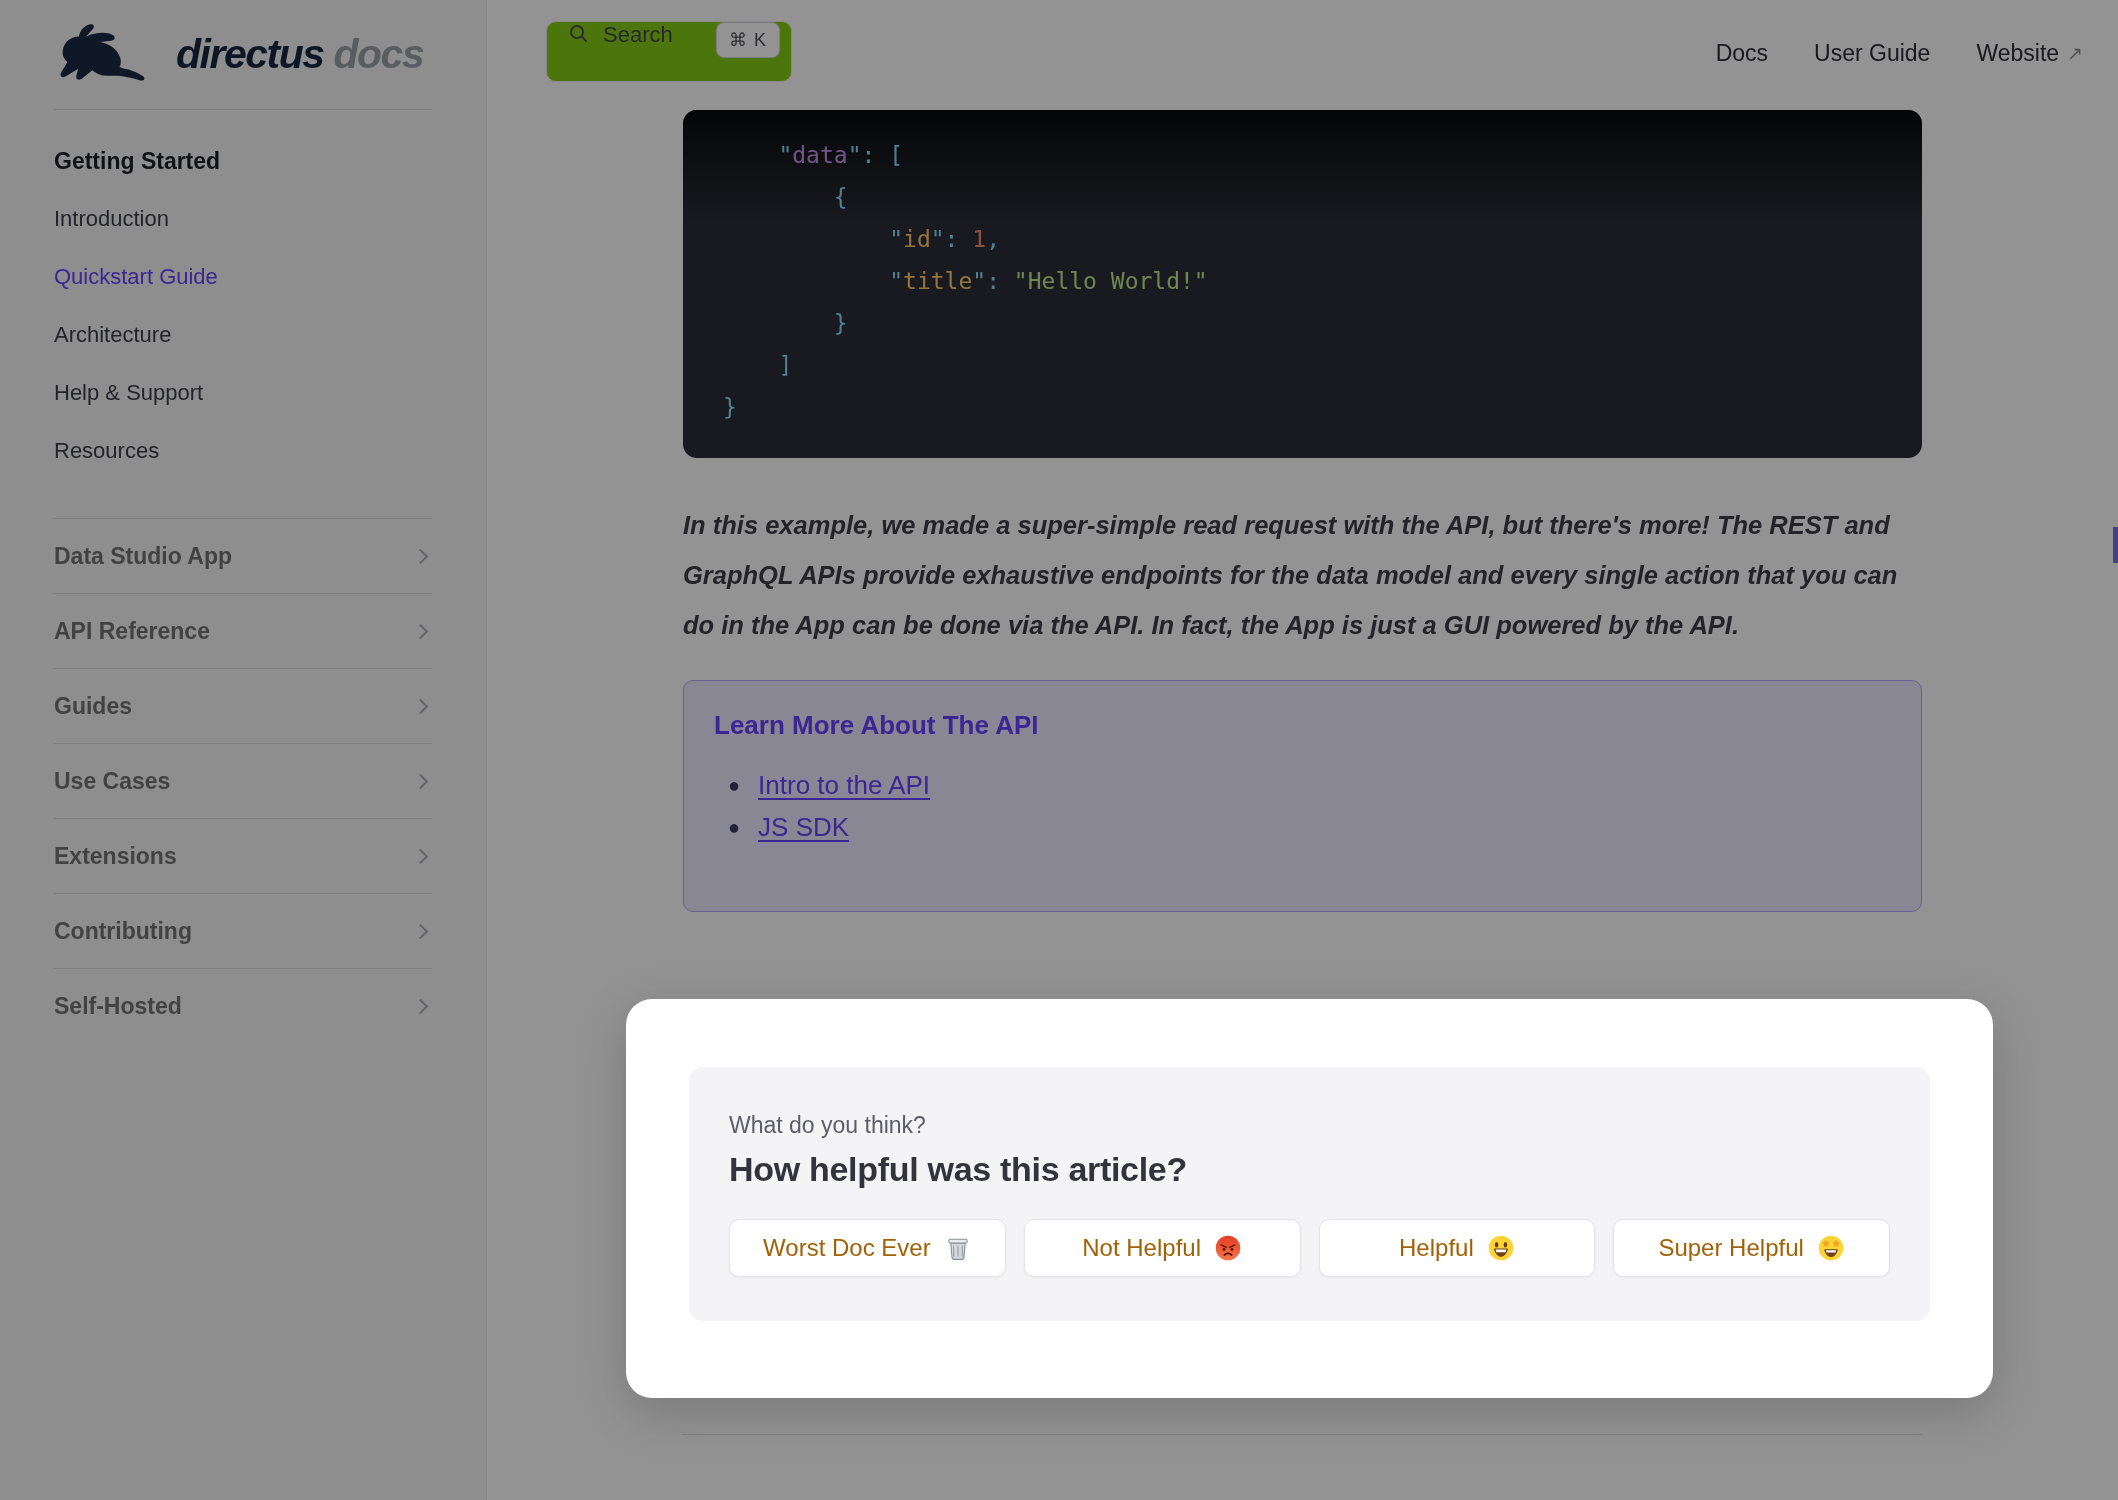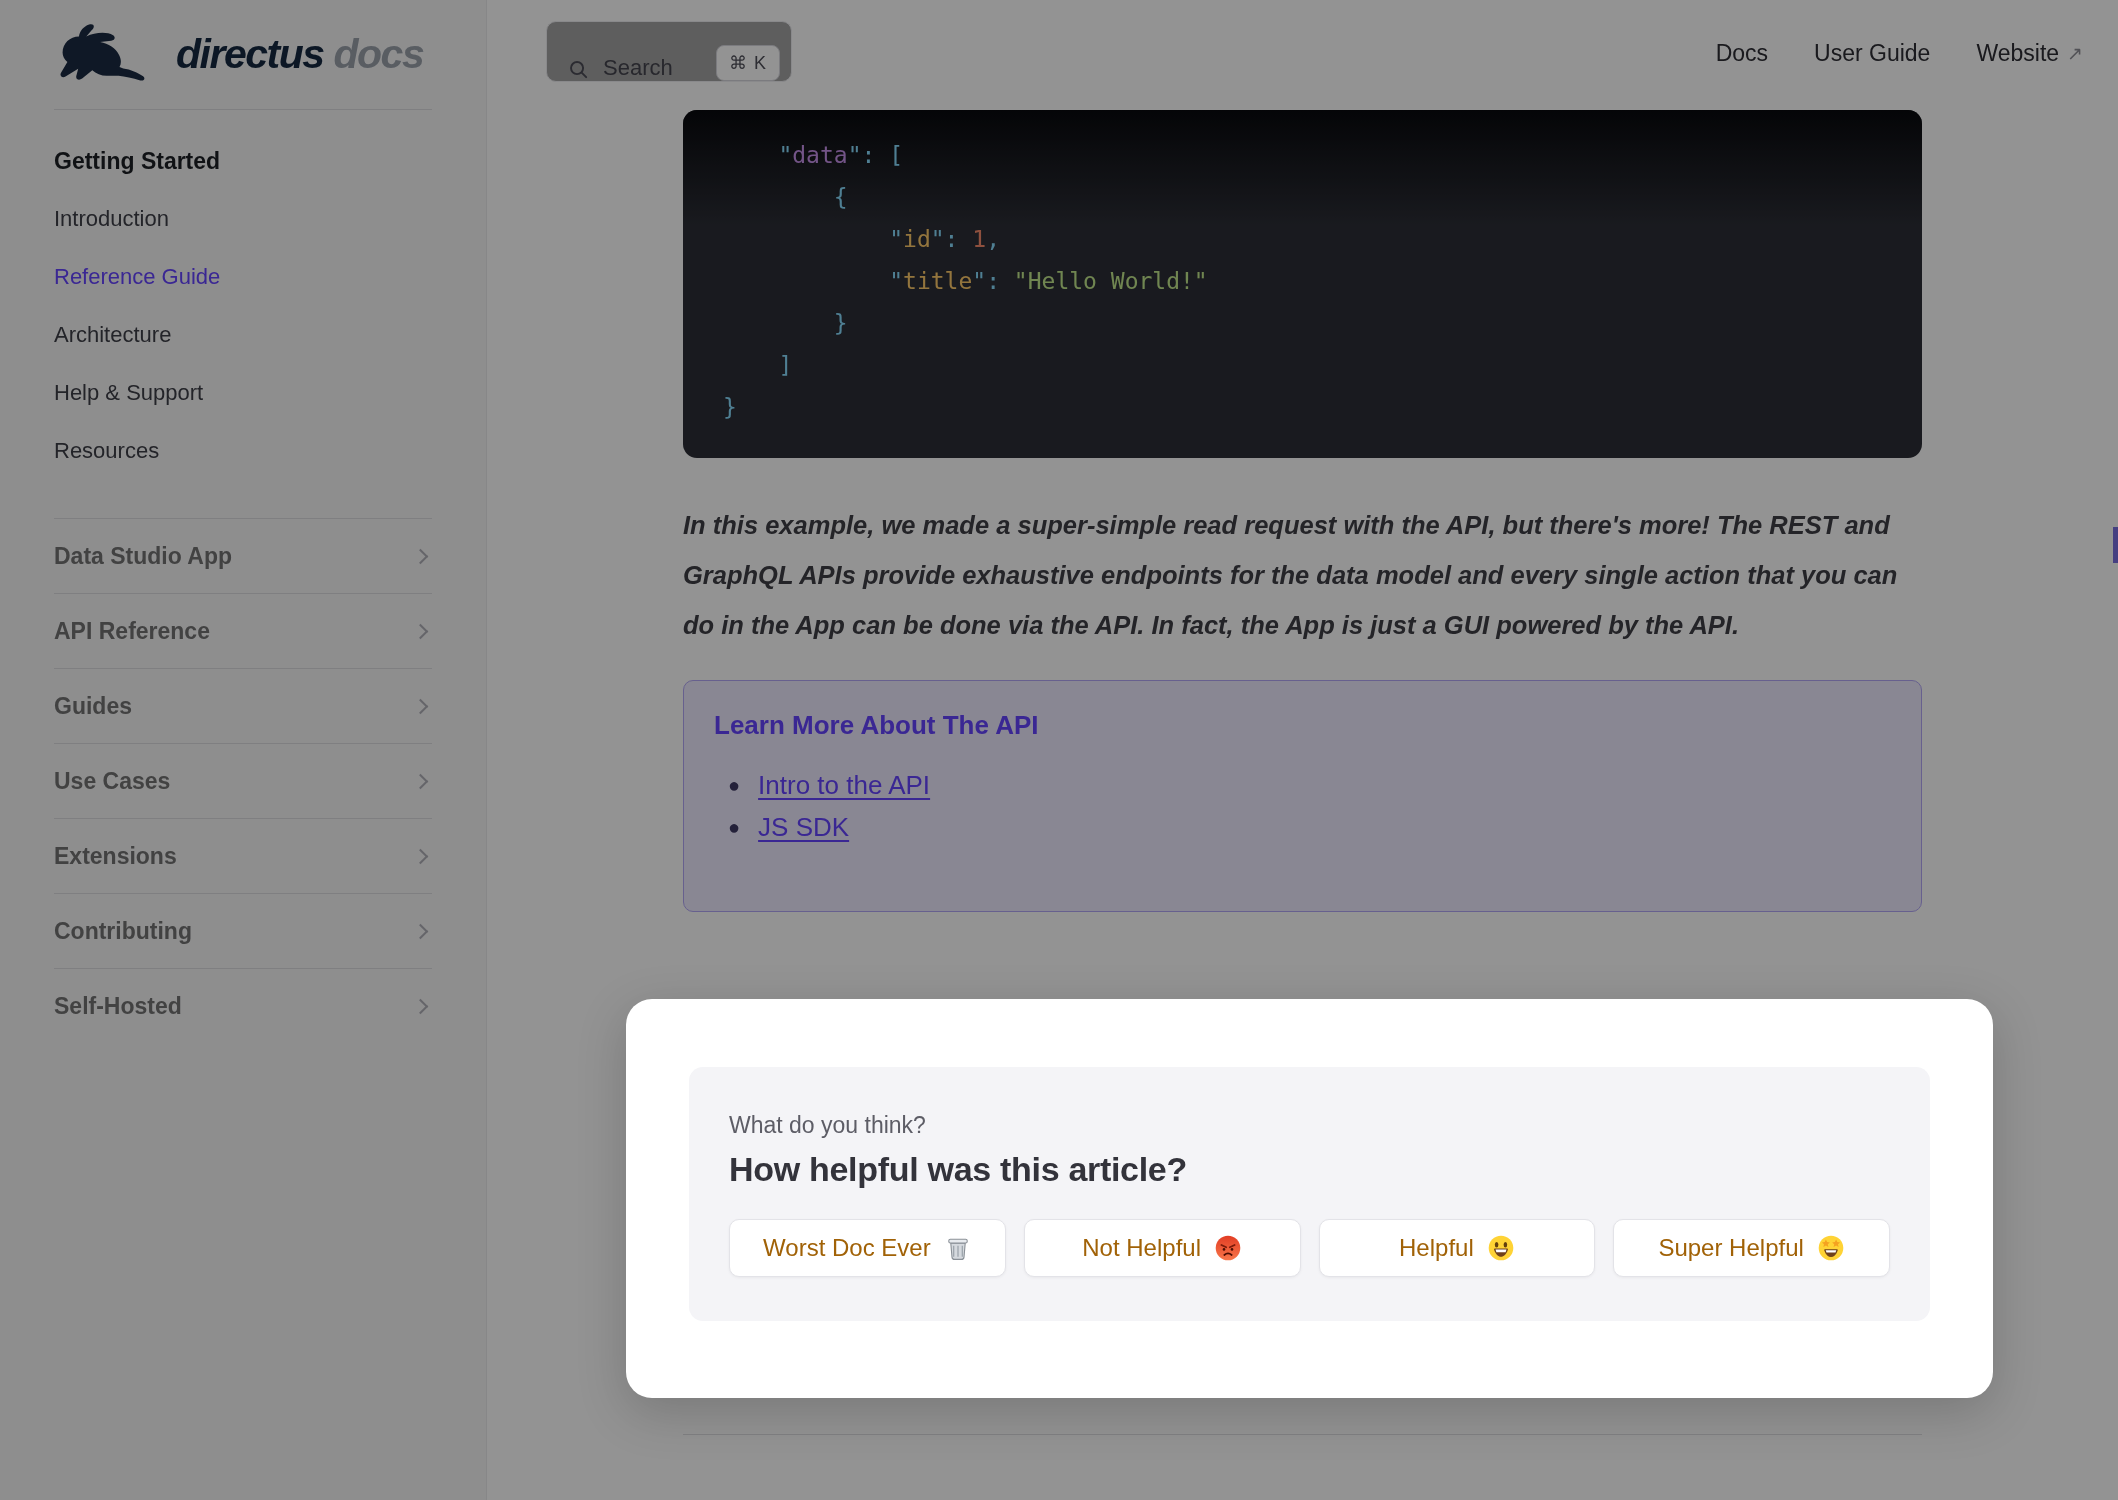--- a/index.html
+++ b/index.html
@@ -45,22 +45,22 @@
   .group-label { font-size: 23px; font-weight: bold; color: #737373; }
   .chev {
     width: 11px; height: 11px; margin-right: 6px;
     border-top: 2.6px solid #b0b0b8; border-right: 2.6px solid #b0b0b8;
     transform: rotate(45deg);
   }
 
   
   .search-pill {
     position: absolute; left: 546px; top: 21px; width: 246px; height: 61px;
-    border-radius: 10px; background: #a3a3a3; border: 1px solid #ededf1;
-    display: flex; align-items: flex-end; gap: 13px; padding: 0 11px 0 20px;
+    border-radius: 10px; background: #84cc16; border: 1px solid #ededf1;
+    display: flex; align-items: flex-start; gap: 13px; padding: 0 11px 0 20px;
     cursor: pointer; font-family: inherit;
   }
   .s-icon { display: flex; align-items: center; }
   .s-label { font-size: 22px; color: #45454e; }
   .s-kbd {
     margin-left: auto; border: 1px solid #d6d6dc; background: #ffffff;
     border-radius: 8px; padding: 6px 12px; font-size: 18px; color: #50505a;
     letter-spacing: 1px; white-space: nowrap;
   }
   .top-links {
@@ -165,21 +165,21 @@
       <div class="wordmark">
         <span class="wm1">directus</span>
         <span class="wm2">docs</span>
       </div>
     </div>
 
     <nav class="side-nav">
       <h3>Getting Started</h3>
       <div class="side-links">
           <a class="side-link">Introduction</a>
-          <a class="side-link active">Reference Guide</a>
+          <a class="side-link active">Quickstart Guide</a>
           <a class="side-link">Architecture</a>
           <a class="side-link">Help &amp; Support</a>
           <a class="side-link">Resources</a>
         </div>
     </nav>
 
     <div class="side-groups">
         <div class="group-row">
           <span class="group-label">Data Studio App</span>
           <span class="chev"></span>

